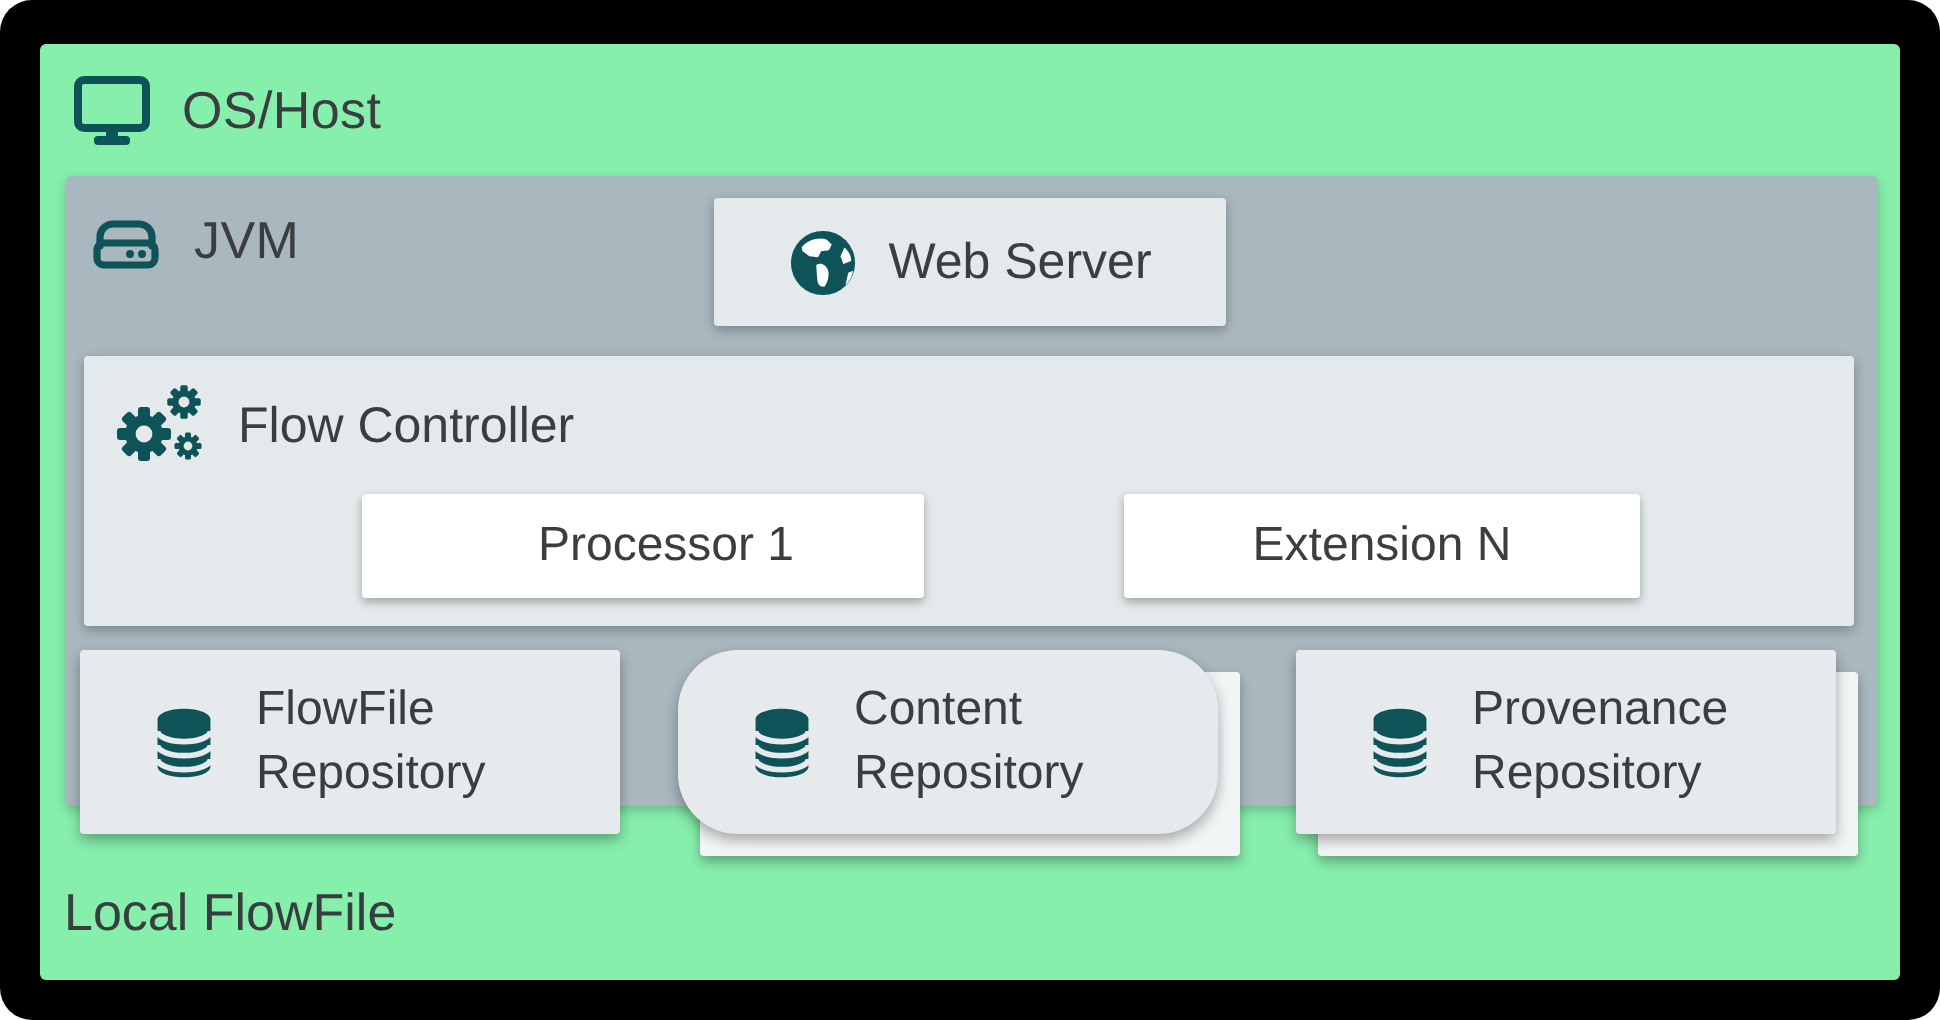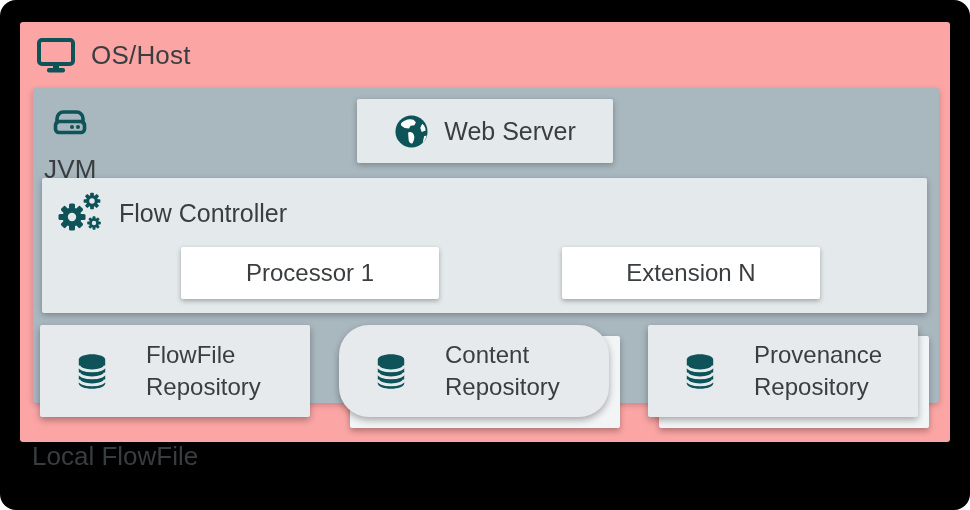--- a/index.html
+++ b/index.html
@@ -2,41 +2,41 @@
 <html><head>
 <meta charset="utf-8">
 <style>
   html,body{margin:0;padding:0;background:#ffffff;}
   .frame{
     position:relative;width:970px;height:510px;background:#000000;
     border-radius:16px;overflow:hidden;
     font-family:"Liberation Sans", sans-serif;color:#3a3e40;
   }
   .box{position:absolute;box-sizing:border-box;}
-  .os-host{left:20px;top:22px;width:930px;height:420px;background:#fca5a5;border-radius:3px;}
+  .os-host{left:20px;top:22px;width:930px;height:468px;background:#86efac;border-radius:3px;}
   .jvm{left:13px;top:66px;width:906px;height:315px;background:#a9b7be;border-radius:3px;
        box-shadow:0 2px 6px rgba(0,0,0,0.22);}
   .panel{background:#e4e9eb;border-radius:2px;box-shadow:0 2px 6px rgba(0,0,0,0.28);}
   .web-server{left:337px;top:77px;width:256px;height:64px;
               display:flex;align-items:center;justify-content:center;gap:15px;}
   .flow-controller{left:22px;top:156px;width:885px;height:135px;}
   .label-row{display:flex;align-items:center;gap:15px;}
   .os-label{position:absolute;left:16px;top:14px;}
-  .jvm-label{position:absolute;left:11px;top:14px;flex-direction:column;}
+  .jvm-label{position:absolute;left:11px;top:14px;}
   .fc-label{position:absolute;left:14px;top:12px;}
   .diagram-text{font-size:26px;letter-spacing:0.2px;color:#3a3e40;}
   .panel-text{font-size:25px;color:#3a3e40;}
   .white-box{position:absolute;top:225px;width:258px;height:52px;background:#ffffff;border-radius:2px;
              box-shadow:0 2px 5px rgba(0,0,0,0.3);
              display:flex;align-items:center;justify-content:center;font-size:24px;color:#3a3e40;}
-  .processor{left:161px;}
+  .processor{left:161px;padding-left:23px;}
   .extension{left:510px;margin-left:32px;}
   .repo{position:absolute;top:303px;width:270px;height:92px;background:#e6eaec;border-radius:2px;
         box-shadow:0 3px 7px rgba(0,0,0,0.32);
-        display:flex;align-items:center;z-index:3;gap:18px;}
+        display:flex;align-items:center;z-index:3;}
   .repo-flowfile{left:20px;}
   .repo-content{left:319px;border-radius:30px;}
   .repo-provenance{left:628px;}
   .repo-stack{position:absolute;top:314px;width:270px;height:92px;background:#f2f5f6;border-radius:2px;
               box-shadow:0 3px 6px rgba(0,0,0,0.3);z-index:2;}
   .stack-content{left:330px;}
   .stack-provenance{left:639px;}
   .repo-icon{margin-left:36px;flex:0 0 auto;}
   .repo-text{margin-left:20px;font-size:24px;line-height:32px;color:#3a3e40;}
   .local-storage{position:absolute;left:12px;top:419px;font-size:26px;color:#383e40;}

